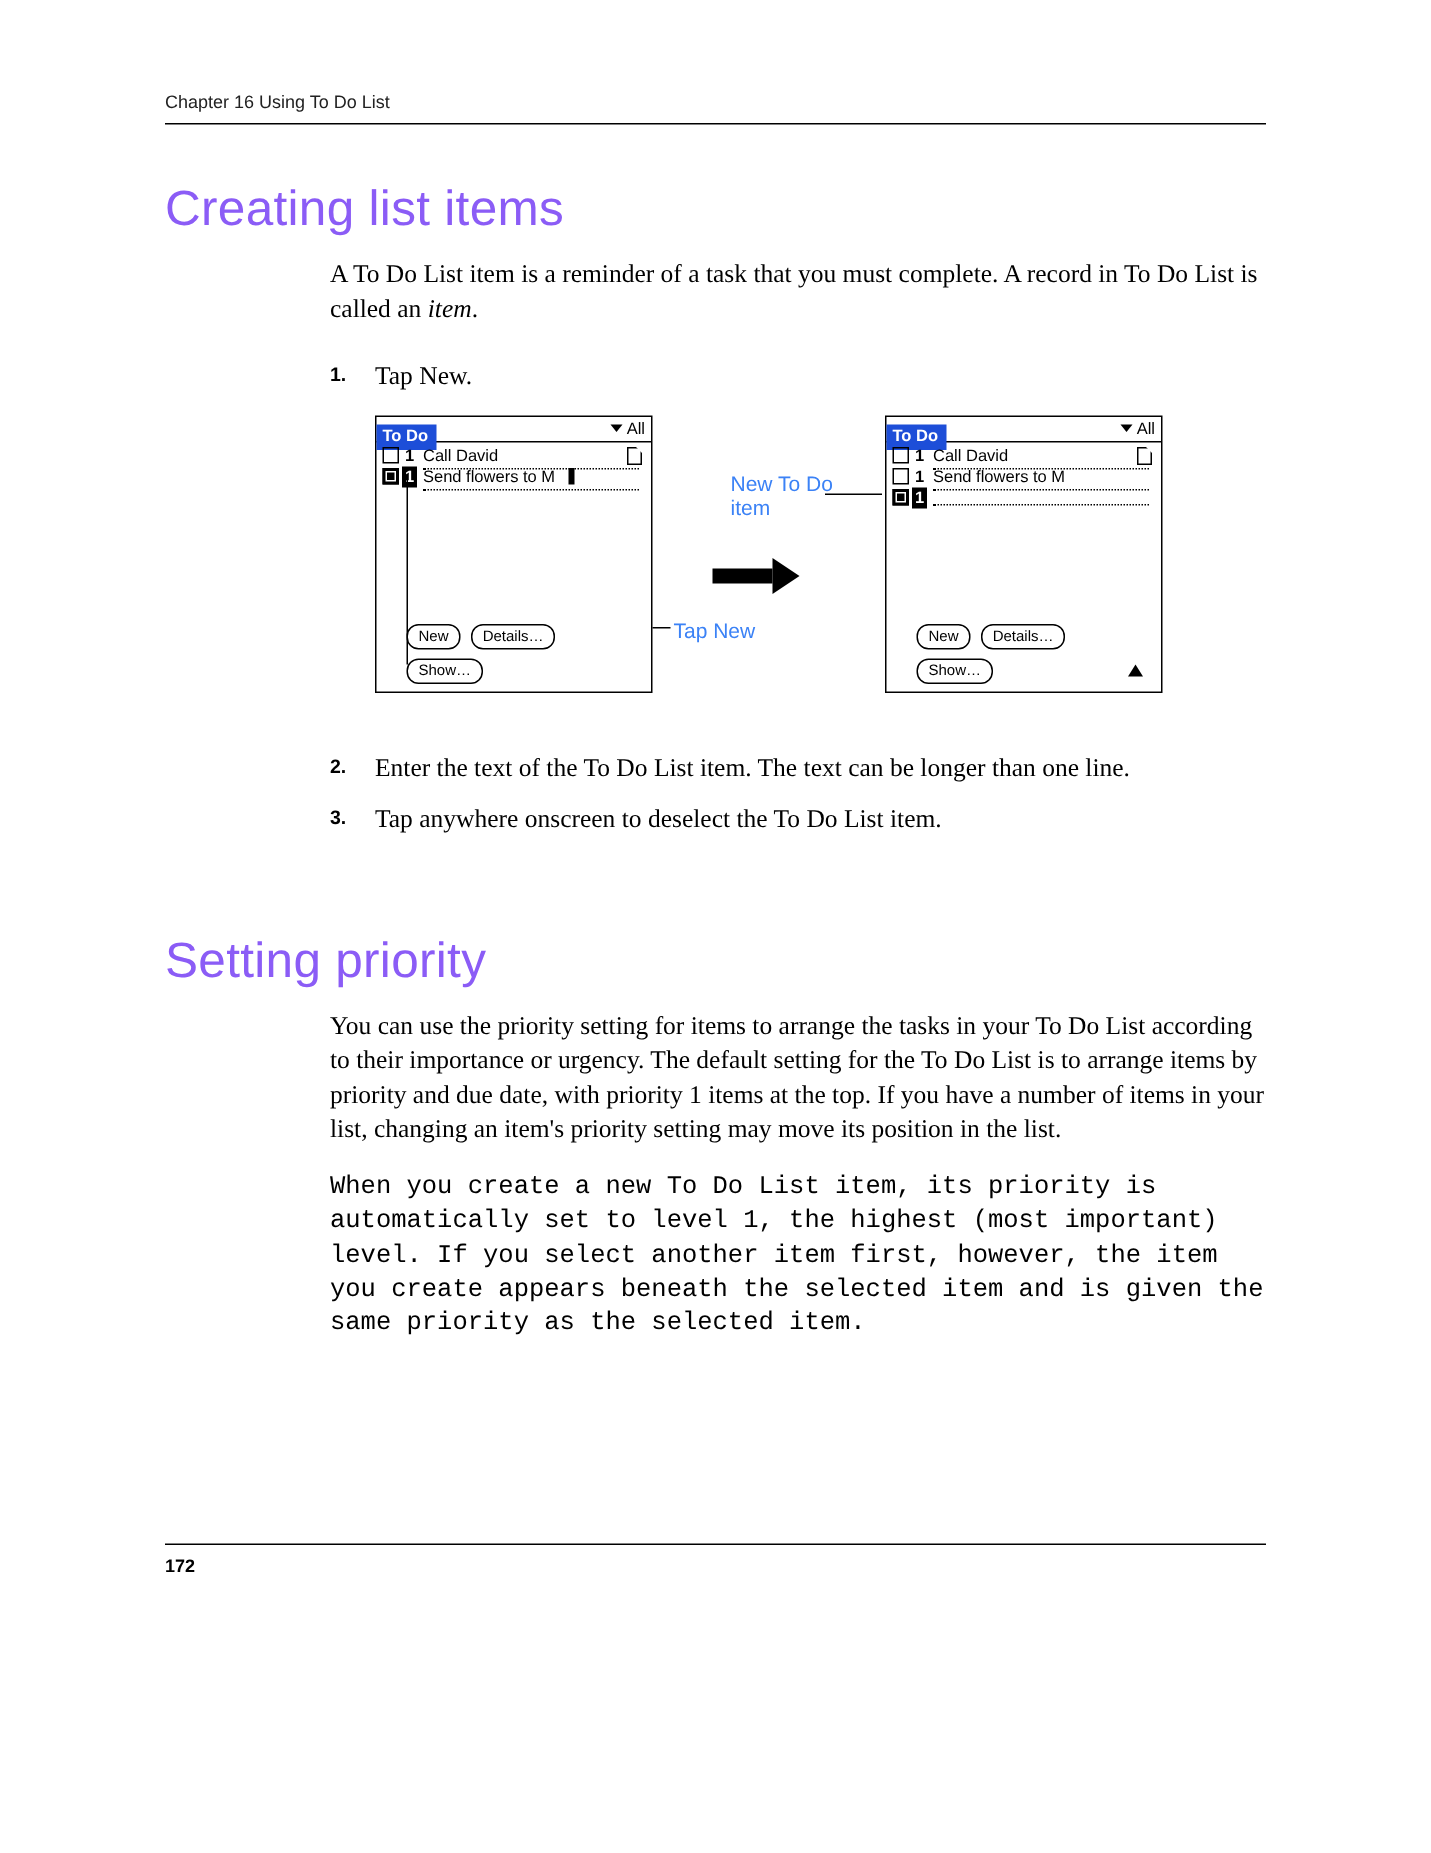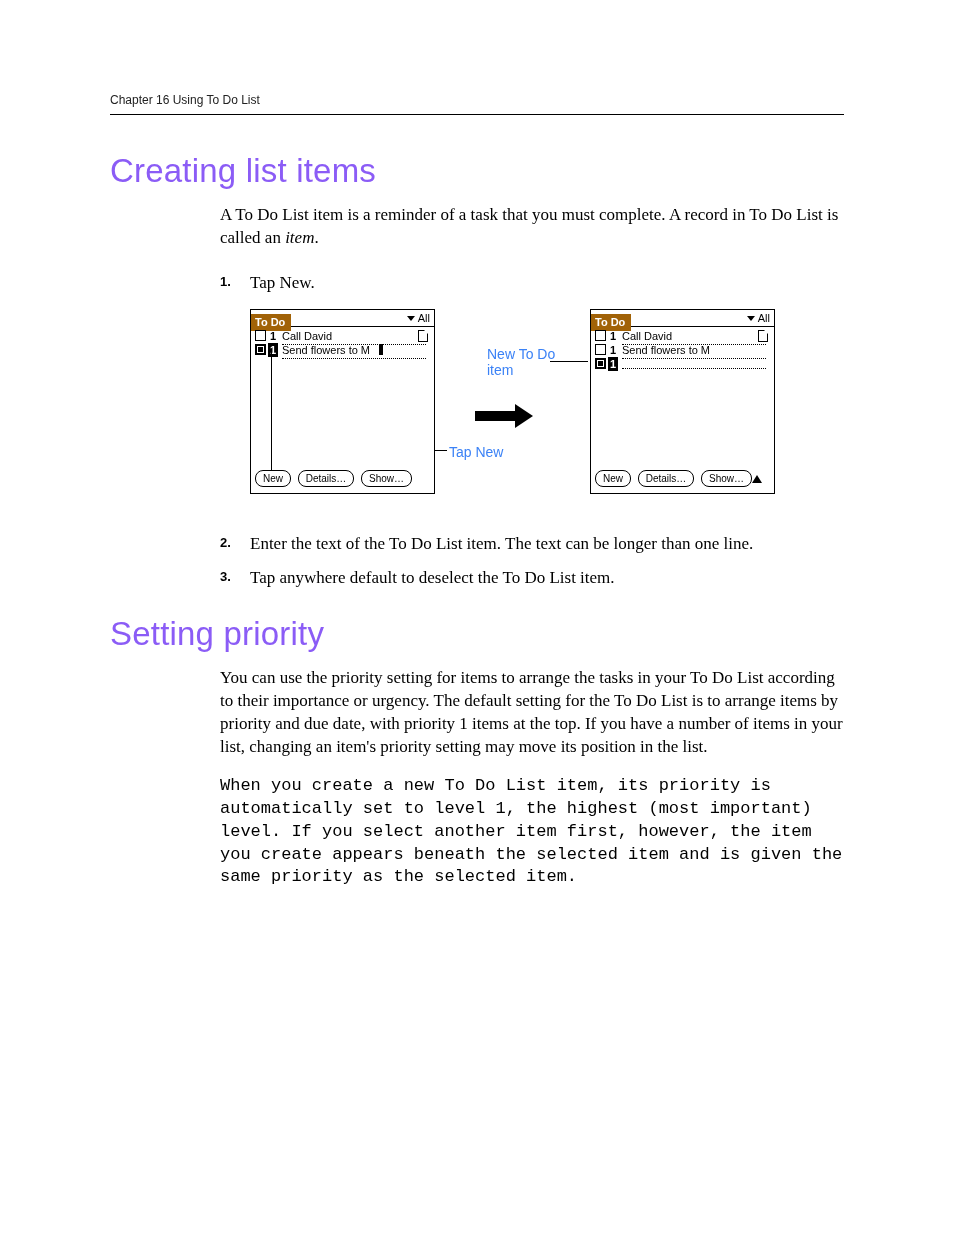--- a/index.html
+++ b/index.html
@@ -1,58 +1,58 @@
 <!DOCTYPE html>
 <html><head>
 <meta charset="utf-8">
 <style>
   html,body{margin:0;padding:0;background:#fff;color:#000;font-family:"Book Antiqua","Palatino Linotype",Palatino,serif;font-size:17px;line-height:1.35;}
-  .page{width:954px;height:1100px;position:relative;box-sizing:border-box;padding:92px 110px 0 110px;}
+  .page{width:954px;height:1100px;position:relative;box-sizing:border-box;padding:60px 110px 0 110px;}
   .running-head{font-family:Arial,Helvetica,sans-serif;font-size:12px;color:#222;padding-bottom:6px;border-bottom:1px solid #000;margin-bottom:34px;}
   .h1{font-family:"Arial Narrow","Helvetica Condensed",Arial,sans-serif;font-stretch:condensed;font-weight:400;font-size:33px;color:#8b5cf6;margin:0 0 10px 0;letter-spacing:.2px;}
   .body-block{margin-left:110px;}
   .intro{margin:0 0 22px 0;}
   .intro .italic{font-style:italic;}
   .subhead{font-family:"Arial Narrow","Helvetica Condensed",Arial,sans-serif;font-stretch:condensed;font-weight:700;font-size:15px;margin:0 0 8px 0;}
   ol.steps{list-style:none;padding:0;margin:0;}
   ol.steps>li{position:relative;padding-left:30px;margin:0 0 12px 0;}
   ol.steps>li .num{position:absolute;left:0;top:1px;font-family:Arial,Helvetica,sans-serif;font-weight:700;font-size:13px;}
   .figure{margin:14px 0 24px 0;height:200px;position:relative;font-family:Arial,Helvetica,sans-serif;}
   .screen{position:absolute;width:183px;height:183px;border:1px solid #000;background:#fff;}
   .screen.left{left:0;top:0;}
   .screen.right{left:340px;top:0;}
   .title-bar{height:16px;position:relative;}
-  .title-tab{display:inline-block;background:#a16207;color:#fff;font-family:Arial,Helvetica,sans-serif;font-weight:700;font-size:11px;padding:1px 6px 2px 4px;}
+  .title-tab{display:inline-block;background:#1d4ed8;color:#fff;font-family:Arial,Helvetica,sans-serif;font-weight:700;font-size:11px;padding:1px 6px 2px 4px;}
   .title-dropdown{position:absolute;right:4px;top:1px;font-family:Arial,Helvetica,sans-serif;font-size:11px;}
   .title-dropdown .tri{display:inline-block;width:0;height:0;border-left:4px solid transparent;border-right:4px solid transparent;border-top:5px solid #000;margin-right:3px;vertical-align:middle;}
   .hr{border:none;border-top:1px solid #000;margin:0;}
   .todo-list{padding:2px 4px 0 4px;}
   .todo-row{position:relative;height:14px;margin-bottom:0;}
   .cb{position:absolute;left:0;top:1px;width:9px;height:9px;border:1px solid #000;}
   .cb.inv{background:#000;}
   .cb.inv::after{content:"";position:absolute;left:1px;top:1px;width:5px;height:5px;border:1px solid #fff;}
   .pri{position:absolute;left:15px;top:0;font-family:Arial,Helvetica,sans-serif;font-weight:700;font-size:11px;}
   .pri.inv{background:#000;color:#fff;padding:0 2px;left:13px;}
   .txt{position:absolute;left:27px;right:4px;top:0;font-family:Arial,Helvetica,sans-serif;font-size:11px;border-bottom:1px dotted #000;padding-bottom:1px;white-space:nowrap;overflow:hidden;}
   .note-icon{position:absolute;right:2px;top:1px;width:8px;height:10px;border:1px solid #000;}
   .note-icon::after{content:"";position:absolute;right:-1px;top:-1px;width:0;height:0;border-top:4px solid #fff;border-left:4px solid transparent;}
-  .btn-row{position:absolute;left:4px;bottom:4px;right:4px;margin-top:32px;}
+  .btn-row{position:absolute;left:20px;bottom:4px;right:4px;margin-top:32px;}
   .palm-btn{display:inline-block;border:1px solid #000;border-radius:8px;font-family:Arial,Helvetica,sans-serif;font-size:10px;padding:1px 7px;margin-right:2px;background:#fff;}
   .scroll-up{position:absolute;right:8px;bottom:6px;width:0;height:0;border-left:5px solid transparent;border-right:5px solid transparent;border-bottom:8px solid #000;}
   .cursor-block{position:absolute;width:4px;height:11px;background:#000;}
   .arrow-big{position:absolute;left:225px;top:95px;}
   .arrow-big .shaft{display:inline-block;width:40px;height:10px;background:#000;vertical-align:middle;}
   .arrow-big .head{display:inline-block;width:0;height:0;border-top:12px solid transparent;border-bottom:12px solid transparent;border-left:18px solid #000;vertical-align:middle;}
   .callout{position:absolute;font-family:Arial,Helvetica,sans-serif;font-size:14px;color:#3b82f6;line-height:1.2;}
   .callout.new-item{left:237px;top:37px;text-align:left;}
   .callout.tap-new{left:199px;top:135px;}
   .lead-line{position:absolute;background:#000;}
   .tip{font-family:Arial,Helvetica,sans-serif;font-size:14.5px;line-height:1.35;margin:14px 0 0 30px;}
   .tip .label{font-weight:700;}
-  .section2{margin-top:22px;}
+  .section2{margin-top:60px;}
   .footer{position:absolute;left:110px;right:110px;bottom:48px;border-top:1px solid #000;padding-top:6px;font-family:Arial,Helvetica,sans-serif;font-weight:700;font-size:12px;}
   .dotted-empty{position:absolute;left:27px;right:4px;border-bottom:1px dotted #000;}
 </style>
 </head>
 <body>
 
 <div class="page">
 
   <div class="running-head">Chapter 16    Using To Do List</div>
 
@@ -152,29 +152,32 @@
         </div>
       </li>
 
       <li>
         <span class="num">2.</span>
         <span>Enter the text of the To Do List item. The text can be longer than one line.</span>
       </li>
 
       <li>
         <span class="num">3.</span>
-        <span>Tap anywhere default to deselect the To Do List item.</span>
+        <span>Tap anywhere onscreen to deselect the To Do List item.</span>
       </li>
     </ol>
 
 
   </div>
 
   <div class="section2">
     <h1 class="h1">Setting priority</h1>
     <div class="body-block">
       <p style="margin:0 0 16px 0;">You can use the priority setting for items to arrange the tasks in your To Do List according to their importance or urgency. The default setting for the To Do List is to arrange items by priority and due date, with priority 1 items at the top. If you have a number of items in your list, changing an item's priority setting may move its position in the list.</p>
       <p style="margin:0;font-family:Liberation Mono, monospace;">When you create a new To Do List item, its priority is automatically set to level 1, the highest (most important) level. If you select another item first, however, the item you create appears beneath the selected item and is given the same priority as the selected item.</p>
     </div>
   </div>
 
+  <div class="footer">
+    <span>172</span>
+  </div>
 
 </div>
 
 </body></html>

